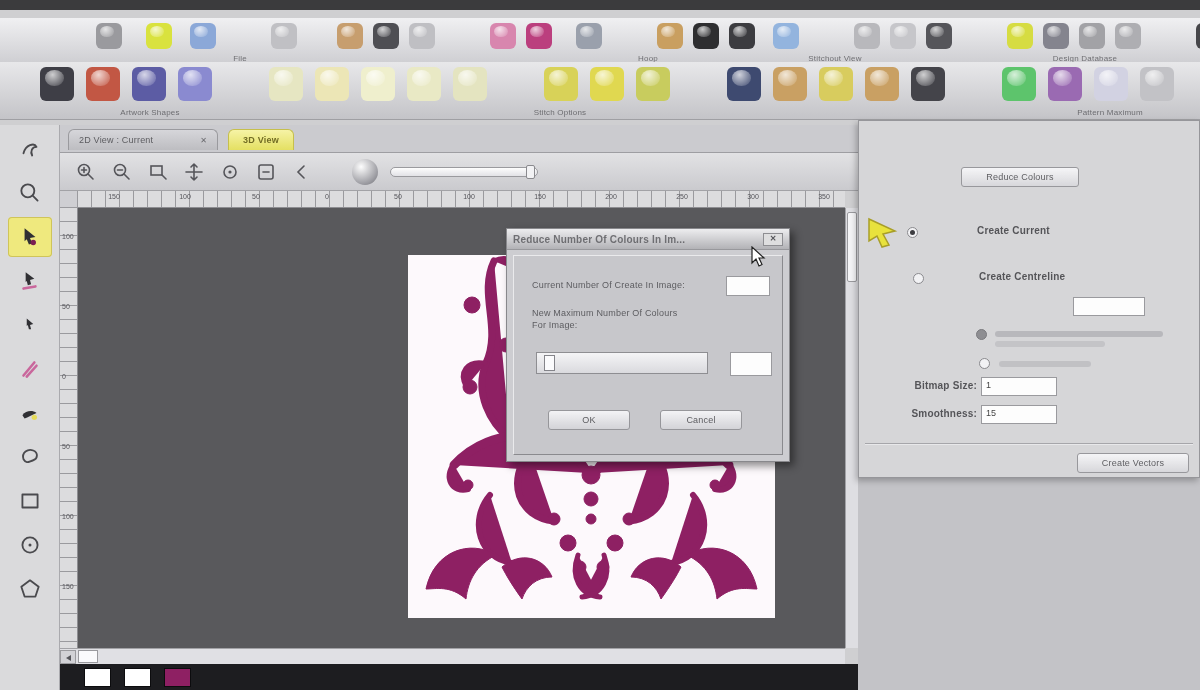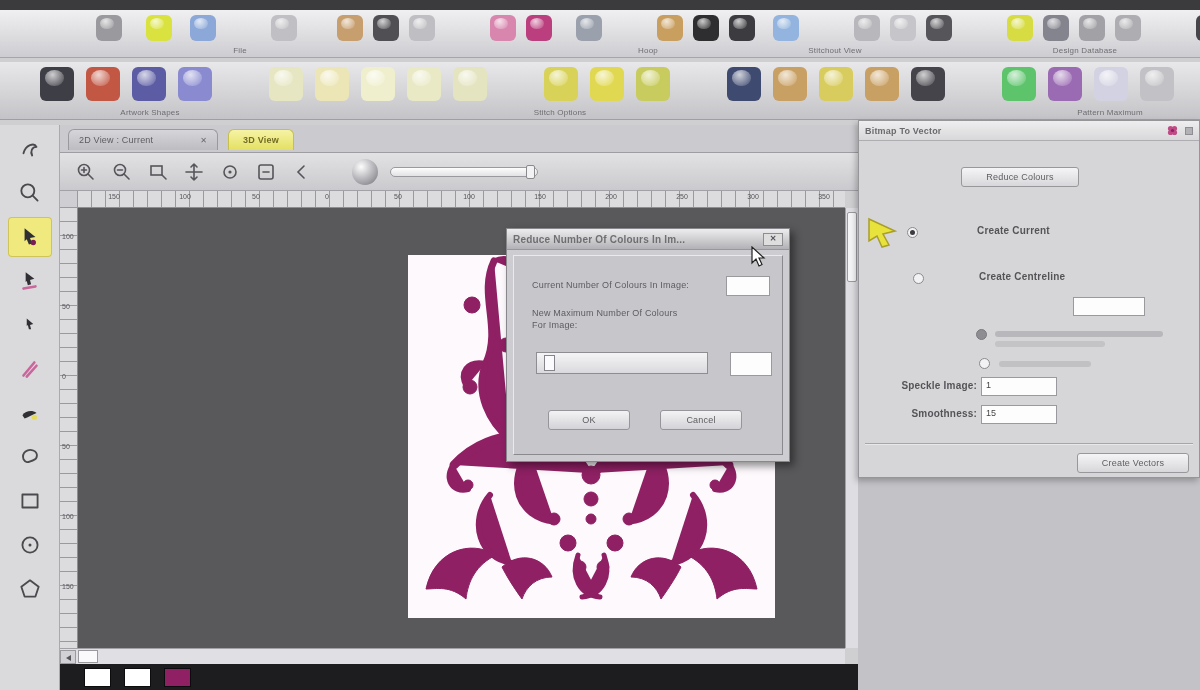--- a/index.html
+++ b/index.html
@@ -3,21 +3,21 @@
 <meta charset="utf-8">
 <style>
   :root { --magenta:#8e2063; --accent-yellow:#efe97e; }
   * { margin:0; padding:0; box-sizing:border-box; }
   html,body { width:1200px; height:690px; overflow:hidden; }
   body { font-family:"Liberation Sans", sans-serif; background:#cfcfd1; position:relative; color:#444; }
   .smudge { filter:blur(0.6px); opacity:.85; letter-spacing:.2px; }
 
   
   #top-strip { position:absolute; left:0; top:0; width:1200px; height:10px; background:#3b3b3d; }
-  #toolbar1 { position:absolute; left:0; top:10px; width:1200px; height:48px;
+  #toolbar1 { position:absolute; left:0; top:18px; width:1200px; height:48px;
               background:linear-gradient(#f0f0f2,#cdcdd1); border-bottom:1px solid #a6a6aa;padding-left:32px; }
   #toolbar2 { position:absolute; left:0; top:62px; width:1200px; height:58px;
               background:linear-gradient(#e8e8ea,#c4c4c8); border-bottom:1px solid #9f9fa3; }
   .iconrow { display:flex; align-items:center; }
   #toolbar1 .iconrow { padding:5px 0 0 64px; gap:10px; }
   #toolbar2 .iconrow { padding:5px 0 0 40px; gap:12px; }
   .blob { border-radius:6px; position:relative; flex:0 0 auto; filter:blur(.5px); }
   #toolbar1 .blob { width:26px; height:26px; }
   #toolbar2 .blob { width:34px; height:34px; }
   .blob::after { content:""; position:absolute; left:15%; top:10%; width:55%; height:45%;
@@ -383,33 +383,20 @@
     <div style="display:flex; gap:13px;">
 
     <div class="sw" style="background: rgb(255, 255, 255);"></div>
         <div class="sw" style="background: rgb(255, 255, 255);"></div>
         <div class="sw" style="background: rgb(142, 32, 99);"></div>
       </div>
   </div>
 </div>
 
 <div id="right-panel">
-  <div id="panel-header">
-    <span class="smudge">Bitmap To Vector</span>
-    <span class="hicons">
-      <svg width="13" height="13" viewBox="0 0 13 13">
-        <circle cx="4.5" cy="4.5" r="2.6" fill="#c04a86"></circle>
-          <circle cx="8.5" cy="4.5" r="2.6" fill="#c04a86"></circle>
-        <circle cx="4.5" cy="8.5" r="2.6" fill="#c04a86"></circle>
-          <circle cx="8.5" cy="8.5" r="2.6" fill="#c04a86"></circle>
-        <circle cx="6.5" cy="6.5" r="1.6" fill="#8e2063"></circle>
-      </svg>
-      <span style="width:8px;height:8px;background:#b2b2b6;border:1px solid #8e8e92;display:inline-block;"></span>
-    </span>
-  </div>
 
   <div class="panel-btn smudge" style="left:102px; top:46px; width:118px; height:20px;">Reduce Colours</div>
 
   <svg style="position:absolute; left:6px; top:92px;" width="38" height="36" viewBox="0 0 38 36">
     <path d="M4 6 L30 18 L18 21 L24 32 L17 34 L12 23 L4 28 Z" fill="#e8e23c" stroke="#a89e28" stroke-width="1.5"></path>
   </svg>
 
   <div class="radio sel" style="left:48px; top:106px;"></div>
   <div class="plabel smudge" style="left:118px; top:104px;">Create Current</div>
 
@@ -418,39 +405,39 @@
 
   <div class="pfield" style="left:214px; top:176px; width:72px; height:19px;"></div>
 
   <div class="radio dim" style="left:117px; top:208px;"></div>
   <div class="greybar" style="left:136px; top:210px; width:168px;"></div>
   <div class="greybar" style="left:136px; top:220px; width:110px; opacity:.6;"></div>
 
   <div class="radio" style="left:120px; top:237px;"></div>
   <div class="greybar" style="left:140px; top:240px; width:92px; opacity:.7;"></div>
 
-  <div class="plabel smudge" style="left:40px; top:259px; width:78px; text-align:right;">Speckle Image:</div>
+  <div class="plabel smudge" style="left:40px; top:259px; width:78px; text-align:right;">Bitmap Size:</div>
   <div class="pfield" style="left:122px; top:256px; width:76px; height:19px;">1</div>
 
   <div class="plabel smudge" style="left:40px; top:287px; width:78px; text-align:right;">Smoothness:</div>
   <div class="pfield" style="left:122px; top:284px; width:76px; height:19px;">15</div>
 
   <div id="panel-divider"></div>
 
   <div class="panel-btn smudge" style="left:218px; top:332px; width:112px; height:20px;">Create Vectors</div>
 </div>
 <div id="below-panel"></div>
 
 <div id="dialog">
   <div id="dlg-title">
     <span class="smudge">Reduce Number Of Colours In Im...</span>
     <span id="dlg-close">✕</span>
   </div>
   <div id="dlg-body">
-    <div class="dlg-label smudge" style="left:18px; top:24px;">Current Number Of Colours In Image:</div>
+    <div class="dlg-label smudge" style="left:18px; top:24px;">Current Number Of Create In Image:</div>
     <div class="dlg-field" style="left:212px; top:20px; width:44px; height:20px;"></div>
 
     <div class="dlg-label smudge" style="left:18px; top:52px;">New Maximum Number Of Colours</div>
     <div class="dlg-label smudge" style="left:18px; top:64px;">For Image:</div>
 
     <div id="dlg-slider">
       <div class="thumb"></div>
     </div>
     <div class="dlg-field" style="left:216px; top:96px; width:42px; height:24px;"></div>
 

